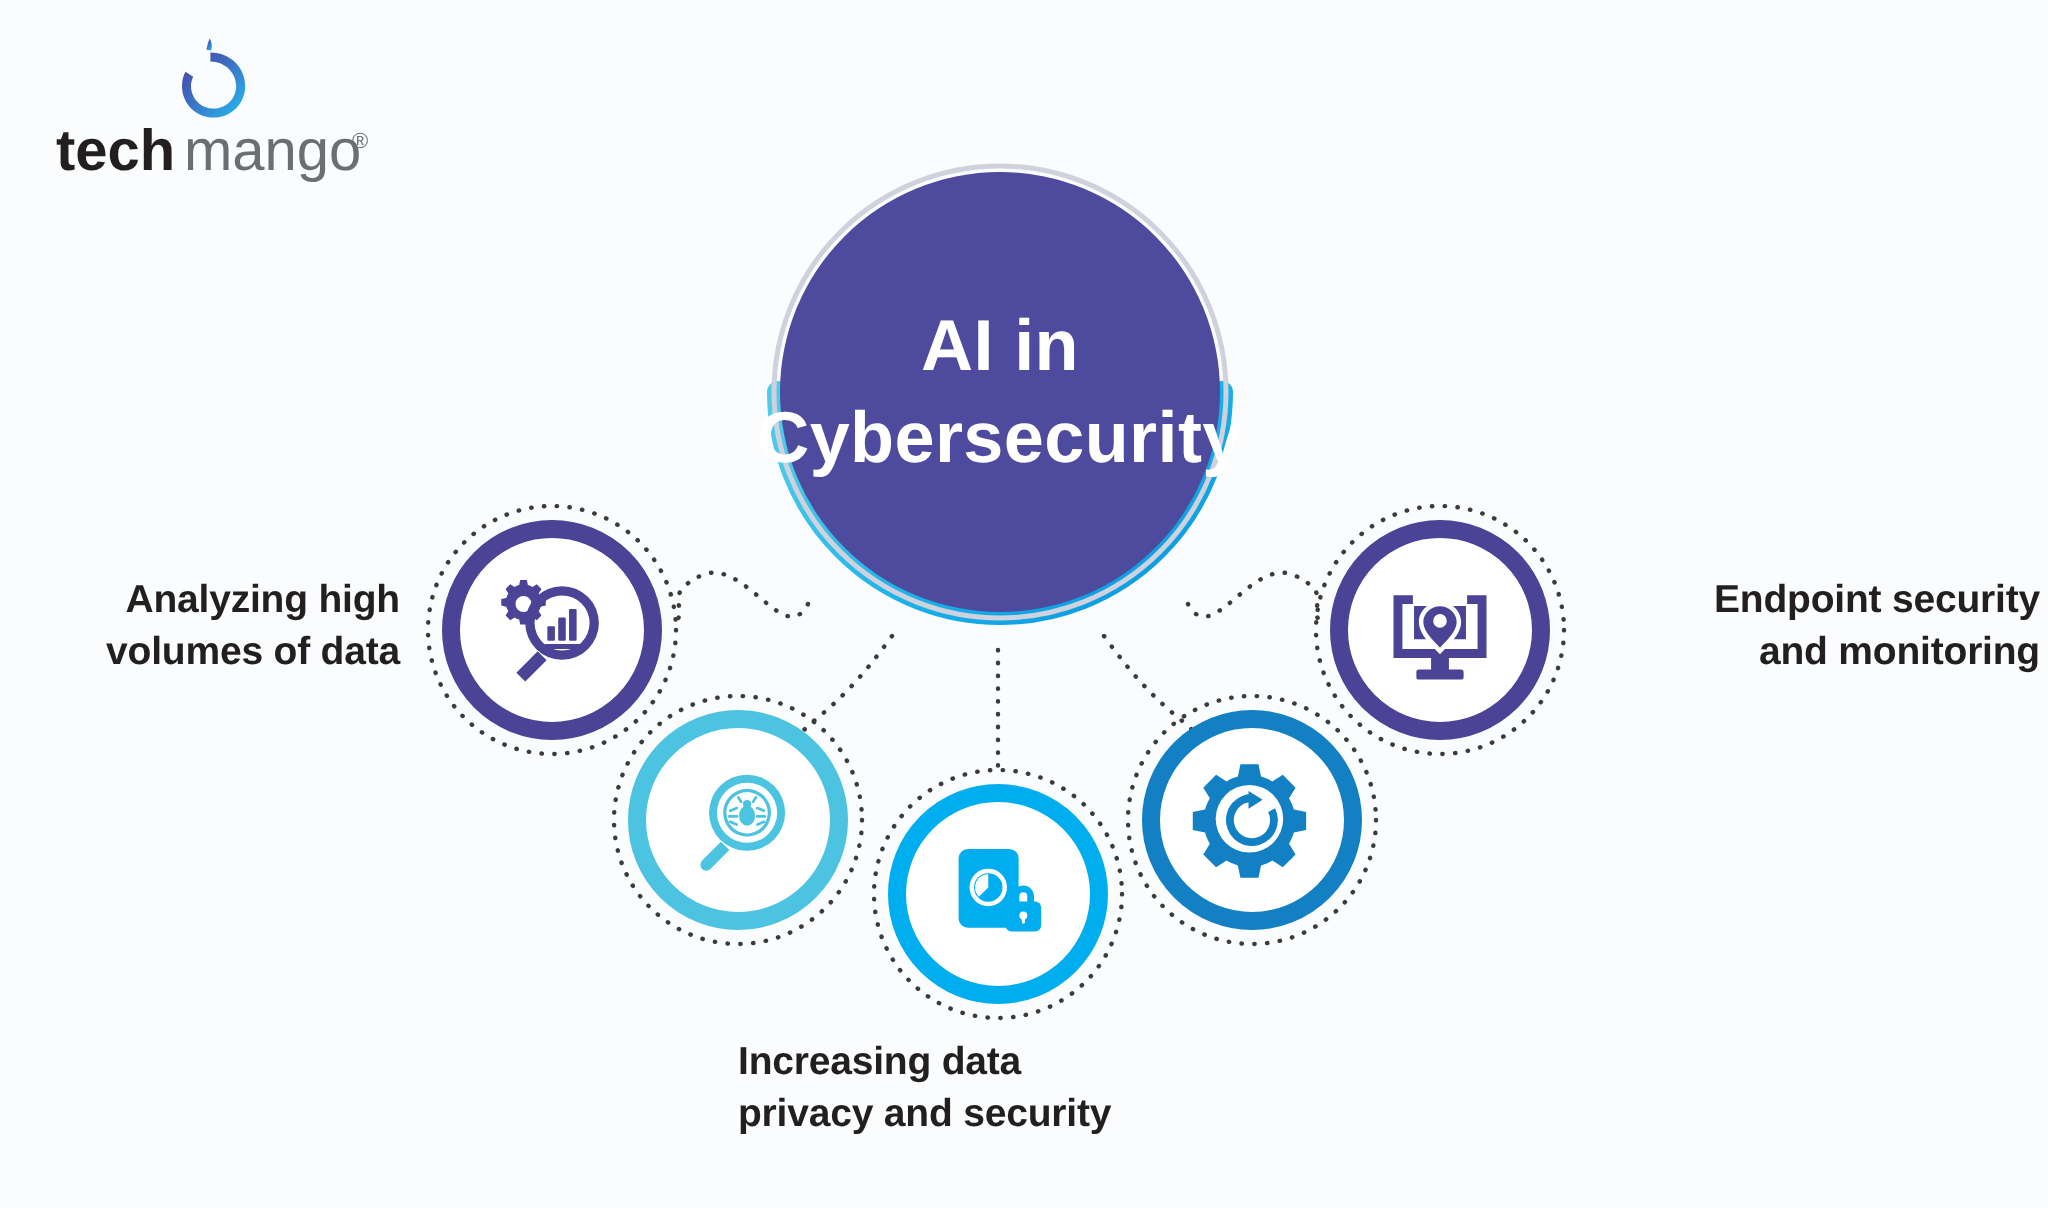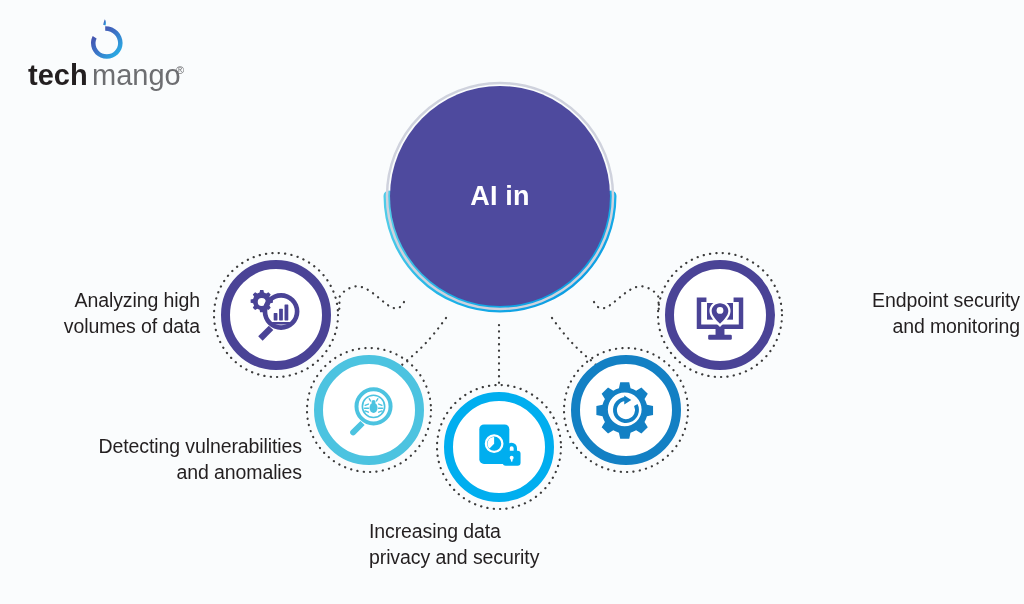--- a/index.html
+++ b/index.html
@@ -62,21 +62,21 @@
     position: absolute;
     left: 0;
     top: 0;
     width: 256px;
     height: 256px;
     display: flex;
     flex-direction: column;
     align-items: center;
     justify-content: center;
     color: #ffffff;
-    font-size: 27px;
+    font-size: 36px;
     font-weight: bold;
     line-height: 1.28;
     text-align: center;
     letter-spacing: .2px;
     z-index: 4;
     pointer-events: none;
   }
 
   
   .node {
@@ -91,21 +91,21 @@
     left: 50%;
     top: 50%;
     transform: translate(-50%, -50%);
   }
 
   
   .label {
     position: absolute;
     color: #231f20;
     font-size: 19.5px;
-    font-weight: normal;
+    font-weight: bold;
     line-height: 1.32;
     letter-spacing: -0.1px;
     white-space: pre-line;
     z-index: 5;
   }
   .label.right-align { text-align: right; }
   .label.left-align  { text-align: right; }
   .label.center-align{ text-align: left; }
 </style>
 </head>
@@ -175,20 +175,21 @@
       </defs>
 
       <path d="M 17 128 A 111 111 0 1 0 239 128" fill="none" stroke="url(#hubRing)" stroke-width="11" stroke-linecap="round"></path>
 
       <circle cx="128" cy="128" r="113" fill="none" stroke="#cfd2dd" stroke-width="2.5"></circle>
 
       <circle cx="128" cy="128" r="110" fill="#4e4a9e"></circle>
     </svg>
     <div id="hub-label">
       <span>AI in</span>
+      <span>Cybersecurity</span>
     </div>
   </div>
 
   <div class="node" style="left:221px; top:260px; width:110px; height:110px; border:9px solid #4a4396;">
     <svg width="62" height="62" viewBox="0 0 64 64" xmlns="http://www.w3.org/2000/svg">
       <g fill="#4a4396">
 
         <path d="M15.6 6.2 l3.4 0 0.55 2.6 c0.85 0.24 1.64 0.58 2.34 1.02 l2.26-1.38 2.4 2.4 -1.38 2.26
                  c0.44 0.7 0.78 1.49 1.02 2.34 l2.6 0.55 0 3.4 -2.6 0.55 c-0.24 0.85 -0.58 1.64 -1.02 2.34
                  l1.38 2.26 -2.4 2.4 -2.26-1.38 c-0.7 0.44 -1.49 0.78 -2.34 1.02 l-0.55 2.6 -3.4 0
@@ -235,22 +236,20 @@
         <rect x="26.8" y="25.4" width="5.4" height="1.5" rx="0.75" transform="rotate(-22 29.5 26.1)"></rect>
         <rect x="26.4" y="29.3" width="5.8" height="1.5" rx="0.75"></rect>
         <rect x="26.8" y="33.0" width="5.4" height="1.5" rx="0.75" transform="rotate(22 29.5 33.7)"></rect>
 
         <rect x="41.8" y="25.4" width="5.4" height="1.5" rx="0.75" transform="rotate(22 44.5 26.1)"></rect>
         <rect x="41.8" y="29.3" width="5.8" height="1.5" rx="0.75"></rect>
         <rect x="41.8" y="33.0" width="5.4" height="1.5" rx="0.75" transform="rotate(-22 44.5 33.7)"></rect>
       </g>
     </svg>
   </div>
-  <div class="label right-align" style="left:22px; top:434px; width:280px;">Detecting vulnerabilities
-and anomalies</div>
 
   <div class="node" style="left:444px; top:392px; width:110px; height:110px; border:9px solid #00aeef;">
     <svg width="60" height="60" viewBox="0 0 64 64" xmlns="http://www.w3.org/2000/svg">
       <g fill="#00aeef">
 
         <rect x="11" y="8" width="32" height="42" rx="5"></rect>
 
         <g fill="#ffffff">
           <path d="M26.8 18.5 a10 10 0 0 0 0 20 a10 10 0 0 0 0-20 Z
                    M26.8 20.9 a7.6 7.6 0 1 1 0 15.2 a7.6 7.6 0 0 1 0-15.2 Z"></path>

